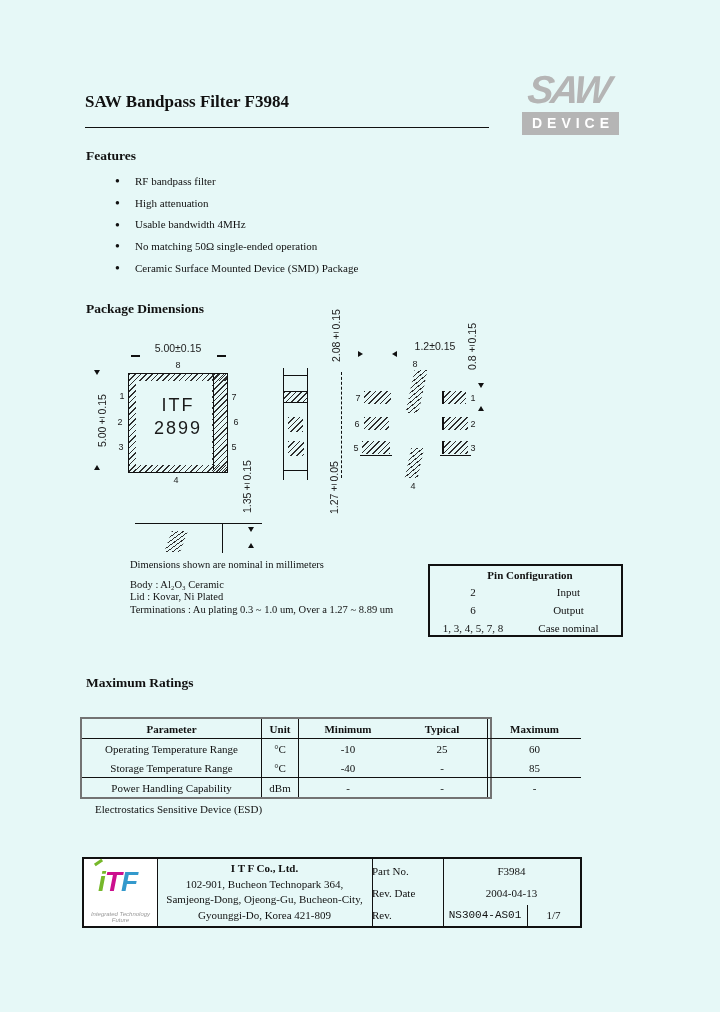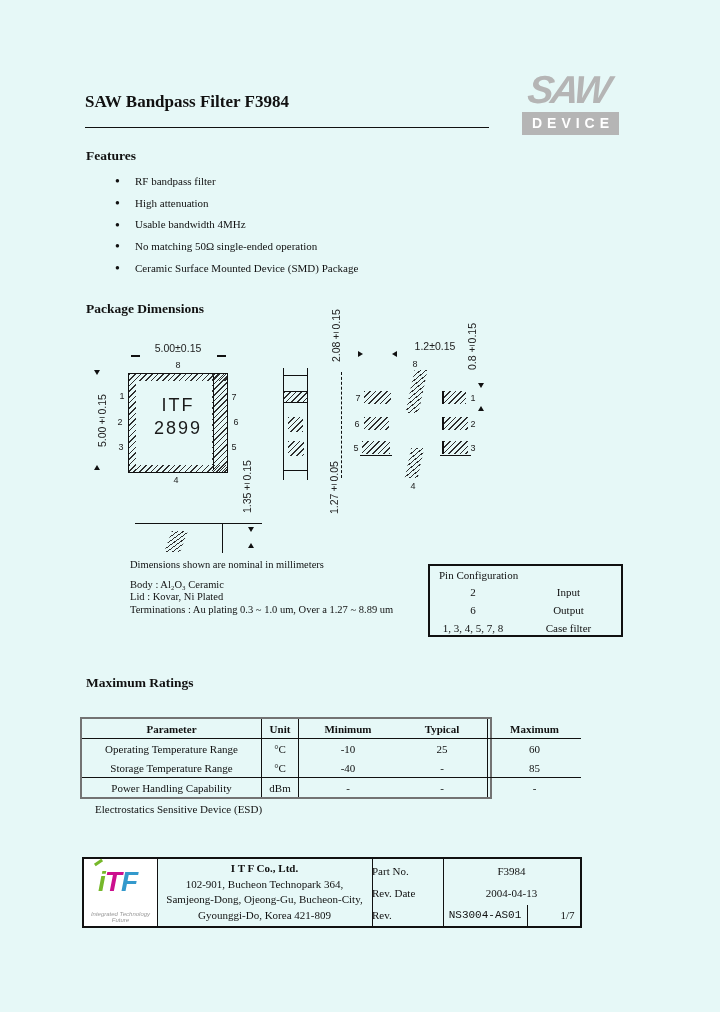--- a/index.html
+++ b/index.html
@@ -33,21 +33,21 @@
 
   
   .h2{font-size:13.5px;font-weight:bold;}
   .feat-list{left:86px;top:170px;width:420px;}
   .feat-item{display:flex;align-items:center;height:21.7px;padding-left:29px;font-size:11px;}
   .feat-item .bullet{width:20px;font-size:8px;color:#111;}
 
   
   .box{border:1px solid #111;}
   .pinconf{left:428px;top:564px;width:195px;height:73px;border:2px solid #111;font-size:11px;}
-  .pinconf .pt{font-weight:normal;padding:3px 0 2px 9px;}
+  .pinconf .pt{font-weight:bold;padding:3px 0 2px 9px;text-align:center;}
   .pc-row{display:flex;height:18px;align-items:center;}
   .pc-row .c1{width:45%;text-align:center;}
   .pc-row .c2{width:55%;text-align:center;}
 
   .notes{left:130px;top:559px;width:305px;font-size:10.5px;line-height:12.5px;}
   .notes .n1{margin-bottom:7px;}
   .notes .n5{padding-left:64px;}
 
   
   .mrt{left:80px;top:717px;width:412px;height:82px;border:2px solid #737373;display:grid;
@@ -191,21 +191,21 @@
     <div class="pc-row">
       <span class="c1">2</span>
       <span class="c2">Input</span>
       </div>
     <div class="pc-row">
       <span class="c1">6</span>
       <span class="c2">Output</span>
       </div>
     <div class="pc-row">
       <span class="c1">1, 3, 4, 5, 7, 8</span>
-      <span class="c2">Case filter</span>
+      <span class="c2">Case nominal</span>
       </div>
   </div>
 
   <div class="abs h2" style="left:86px;top:675px;">Maximum Ratings</div>
   <div class="abs mrt">
     <div class="b rb hb">Parameter</div>
     <div class="b rb hb">Unit</div>
     <div class="b hb">Minimum</div>
     <div class="b rb hb">Typical</div>
     <div class="b hb">Maximum</div>
@@ -250,16 +250,16 @@
       <div>Gyounggi-Do, Korea 421-809</div>
     </div>
 
     <div class="flabel" style="top:6px;">Part No.</div>
     <div class="flabel" style="top:28px;">Rev. Date</div>
     <div class="flabel" style="top:50px;">Rev.</div>
 
     <div class="fval" style="left:359px;top:6px;width:137px;">F3984</div>
     <div class="fval" style="left:359px;top:28px;width:137px;">2004-04-13</div>
     <div class="fval" style="left:359px;top:50px;width:84px;font-family:Liberation Mono, monospace;">NS3004-AS01</div>
-    <div class="fval" style="left:443px;top:50px;width:53px;padding-left:14px;">1/7</div>
+    <div class="fval" style="left:443px;top:50px;width:53px;">1/7</div>
   </div>
 
 </div>
 
 </body></html>

